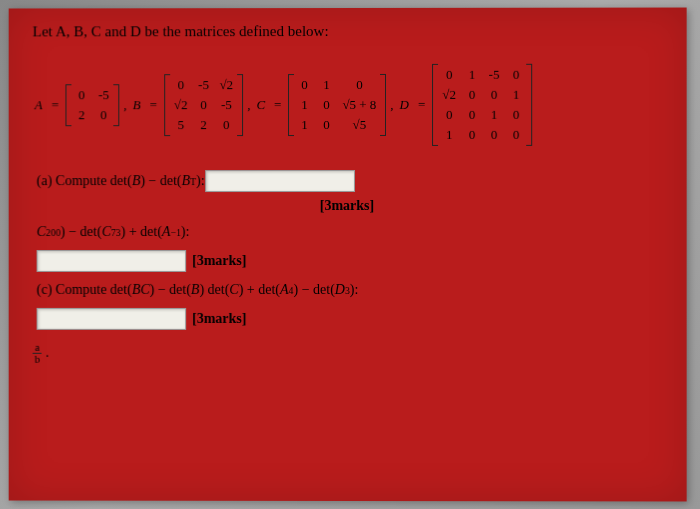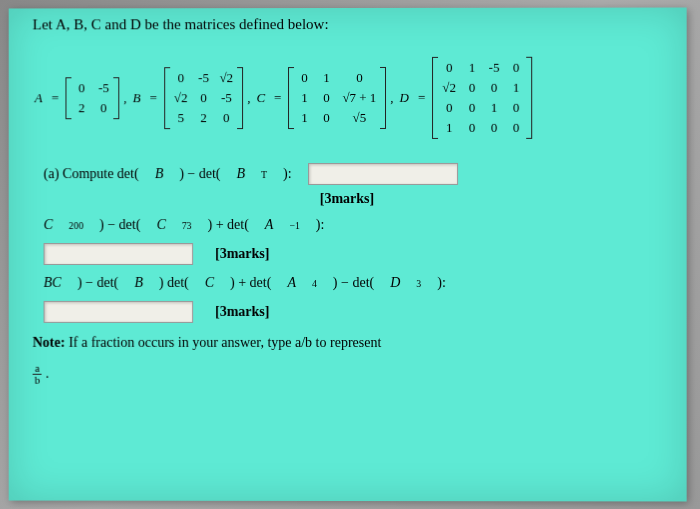--- a/index.html
+++ b/index.html
@@ -11,23 +11,23 @@
       background: linear-gradient(135deg, #888 0%, #aaa 50%, #999 100%);
       font-family: Georgia, 'Times New Roman', serif;
       overflow: hidden;
     }
     .paper {
       position: absolute;
       left: 8px;
       top: 8px;
       right: 14px;
       bottom: 8px;
-      background: #5eead4;
+      background: #b91c1c;
       box-shadow: inset 0 0 40px rgba(0,0,0,0.15), 2px 2px 8px rgba(0,0,0,0.3);
-      padding: 8px 24px;
+      padding: 15px 24px;
       transform: perspective(1500px) rotateY(-0.5deg);
     }
     .intro {
       font-size: 15px;
       margin-bottom: 24px;
     }
     .mrow {
       display: flex;
       align-items: center;
       flex-wrap: nowrap;
@@ -54,25 +54,25 @@
       padding: 3px 4px;
       align-items: center;
       text-align: center;
     }
     .c2 { grid-template-columns: repeat(2, auto); }
     .c3 { grid-template-columns: repeat(3, auto); }
     .c4 { grid-template-columns: repeat(4, auto); }
     .mgrid span { min-width: 12px; }
     .question {
       font-size: 14px;
-      margin: 10px 0 6px 11px;
+      margin: 10px 0 6px 4px;
       display: flex;
       align-items: center;
       flex-wrap: wrap;
-      gap: 16px;
+      gap: 0;
     }
     .marks {
       font-size: 14px;
       font-weight: bold;
       margin-bottom: 10px;
       text-align: center;
     }
     .answerbox {
       display: inline-block;
       min-width: 150px;
@@ -139,21 +139,21 @@
     <span class="mlabel">C</span>
     <span class="eq">=</span>
     <span class="matrix">
       <span class="bracket left"></span>
       <span class="mgrid c3">
         <span>0</span>
           <span>1</span>
           <span>0</span>
         <span>1</span>
           <span>0</span>
-          <span>√7 + 1</span>
+          <span>√5 + 8</span>
         <span>1</span>
           <span>0</span>
           <span>√5</span>
       </span>
       <span class="bracket right"></span>
     </span>
     <span>,</span>
     <span class="mlabel">D</span>
     <span class="eq">=</span>
     <span class="matrix">
@@ -201,41 +201,39 @@
       <i>A</i>
       <sup>−1</sup>
       <span>):</span>
   </div>
   <div class="question">
     <span class="answerbox"></span>
     <span class="marks" style="margin:0 0 0 6px;">[3marks]</span>
   </div>
 
   <div class="question">
+    <span>(c) Compute det(</span>
       <i>BC</i>
       <span>) − det(</span>
       <i>B</i>
       <span>) det(</span>
       <i>C</i>
       <span>) + det(</span>
       <i>A</i>
       <sup>4</sup>
       <span>) − det(</span>
       <i>D</i>
       <sup>3</sup>
       <span>):</span>
   </div>
   <div class="question">
     <span class="answerbox"></span>
     <span class="marks" style="margin:0 0 0 6px;">[3marks]</span>
   </div>
 
   <div class="note">
-    <b>Note:</b><span> If a fraction occurs in your answer, type a/b to represent</span>
-  </div>
-  <div class="note">
     <span class="frac">
       <span class="top">a</span>
       <span class="bot">b</span>
     </span>
     <span>.</span>
   </div>
 </div>
 
 </body></html>

